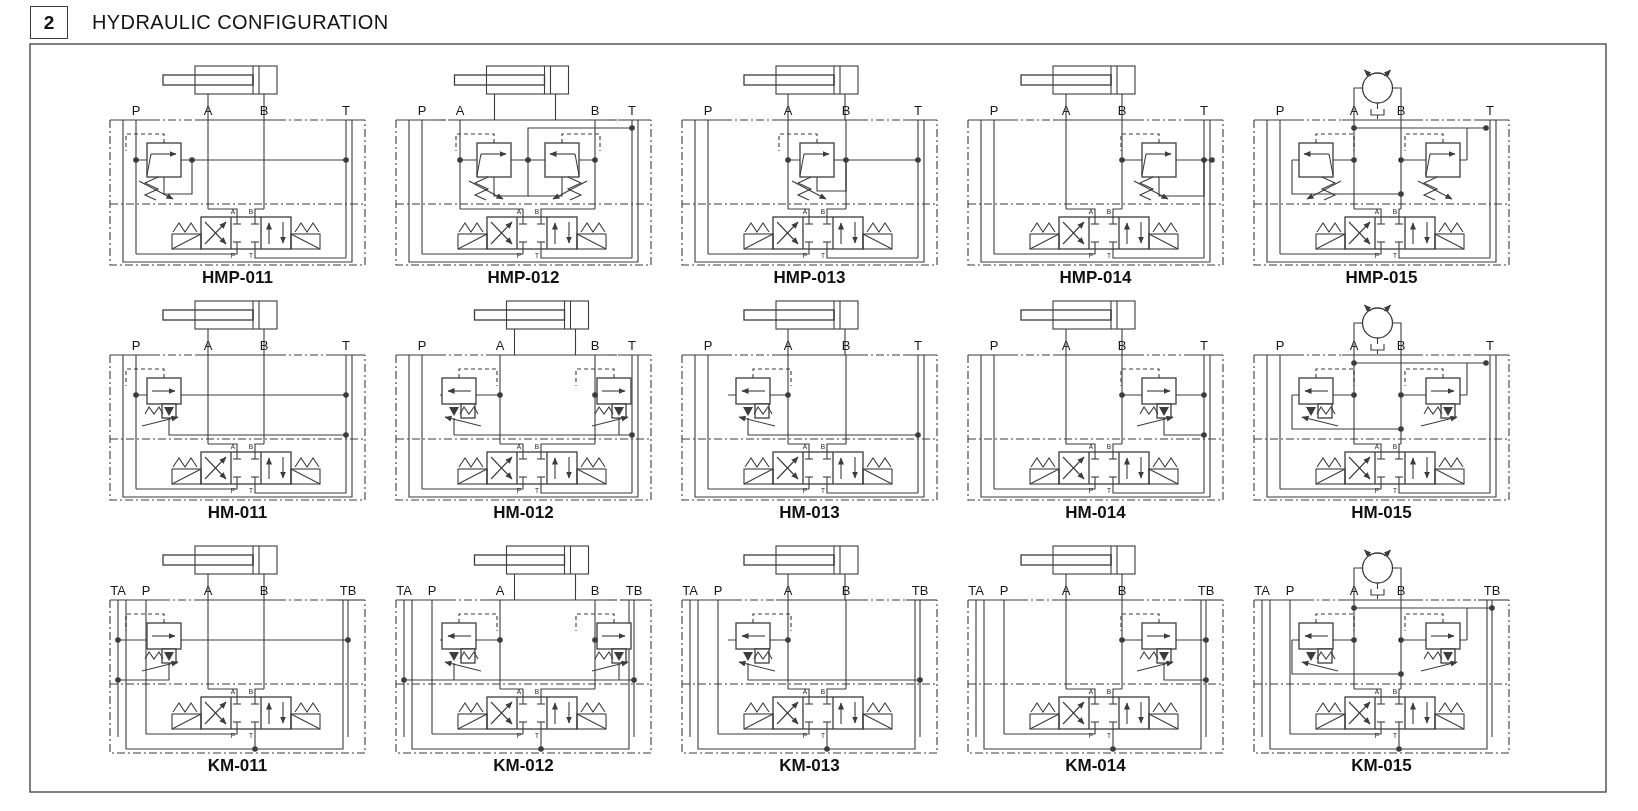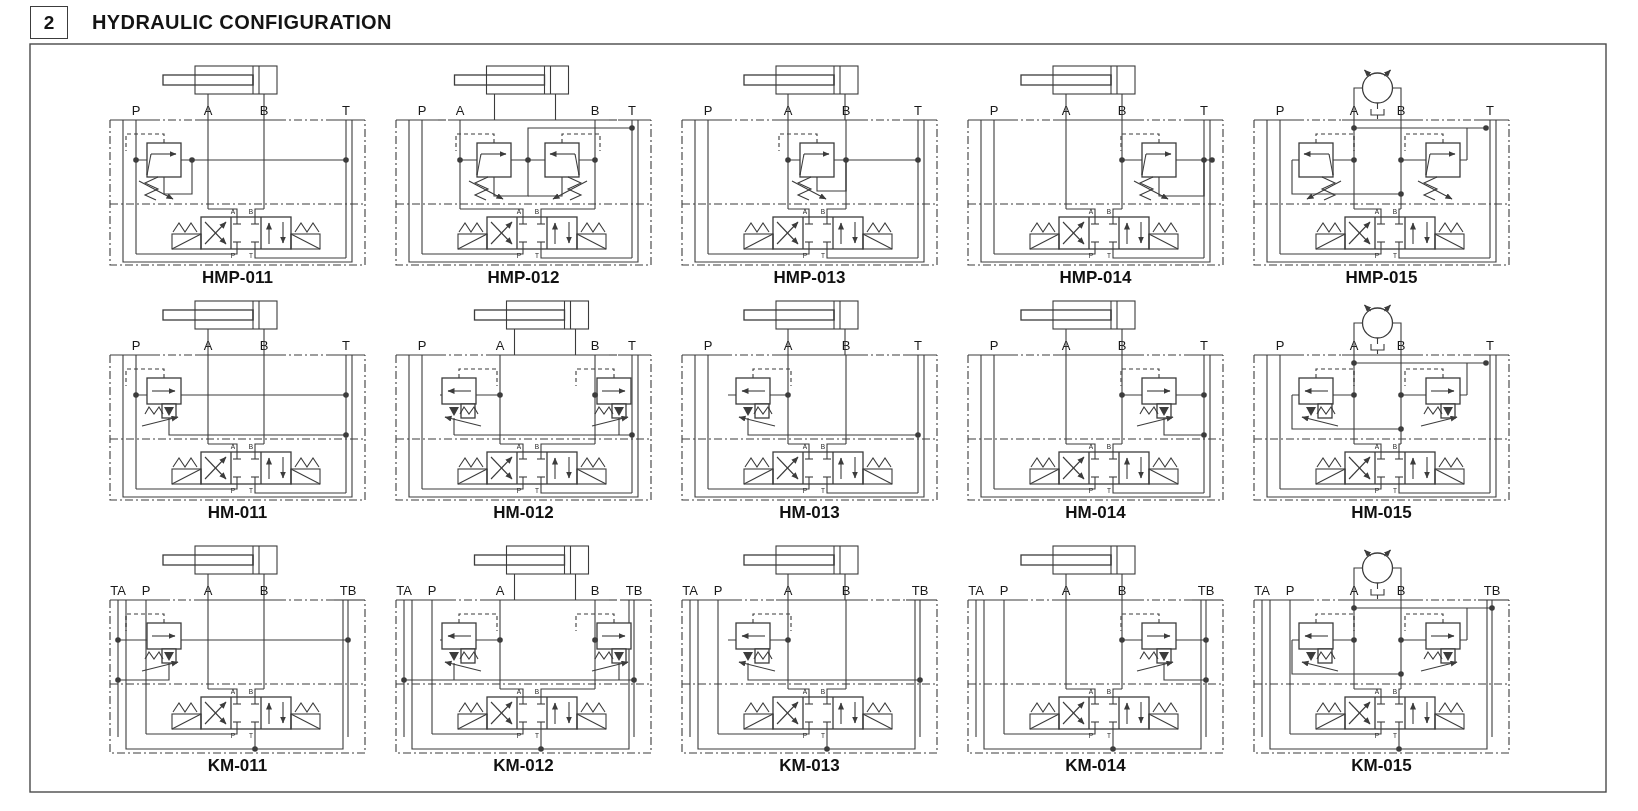--- a/index.html
+++ b/index.html
@@ -1,21 +1,21 @@
 <!DOCTYPE html>
 <html><head>
 <meta charset="utf-8">
 <style>
   html,body{margin:0;padding:0;background:#fff;}
   .page{position:relative;width:1638px;height:811px;background:#fff;overflow:hidden;
         font-family:"Liberation Sans", sans-serif;}
   .hdr{position:absolute;top:6px;left:30px;display:flex;align-items:center;gap:24px;}
   .hdr-box{width:36px;height:31px;border:1.6px solid #3c3c3c;display:flex;align-items:center;
            justify-content:center;font-weight:bold;font-size:19px;color:#141414;}
-  .hdr-title{font-weight:bold;font-size:20px;letter-spacing:.4px;color:#141414;}
+  .hdr-title{font-weight:normal;font-size:20px;letter-spacing:.4px;color:#141414;}
   svg{position:absolute;top:0;left:0;}
   .ln{stroke:#3c3c3c;stroke-width:1.3;fill:none;}
   .lnthin{stroke:#3c3c3c;stroke-width:1.1;fill:none;}
   .dd{stroke:#3c3c3c;stroke-width:1.1;fill:none;stroke-dasharray:8 3 2 3;}
   .pilot{stroke:#3c3c3c;stroke-width:1.1;fill:none;stroke-dasharray:4 3;}
   .wbox{stroke:#3c3c3c;stroke-width:1.3;fill:#ffffff;}
   .dotj{fill:#3c3c3c;stroke:none;}
   .tri{fill:#3c3c3c;stroke:none;}
   .plbl{font-family:"Liberation Sans",sans-serif;font-size:13px;fill:#1a1a1a;}
   .vlbl{font-family:"Liberation Sans",sans-serif;font-size:6.5px;fill:#1a1a1a;}

